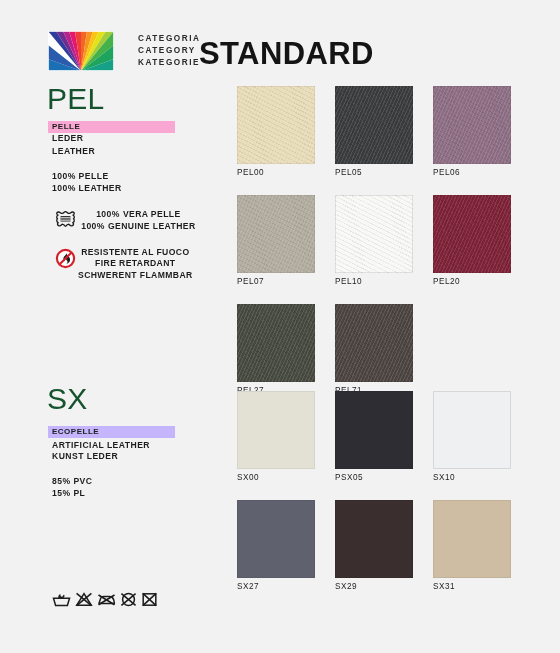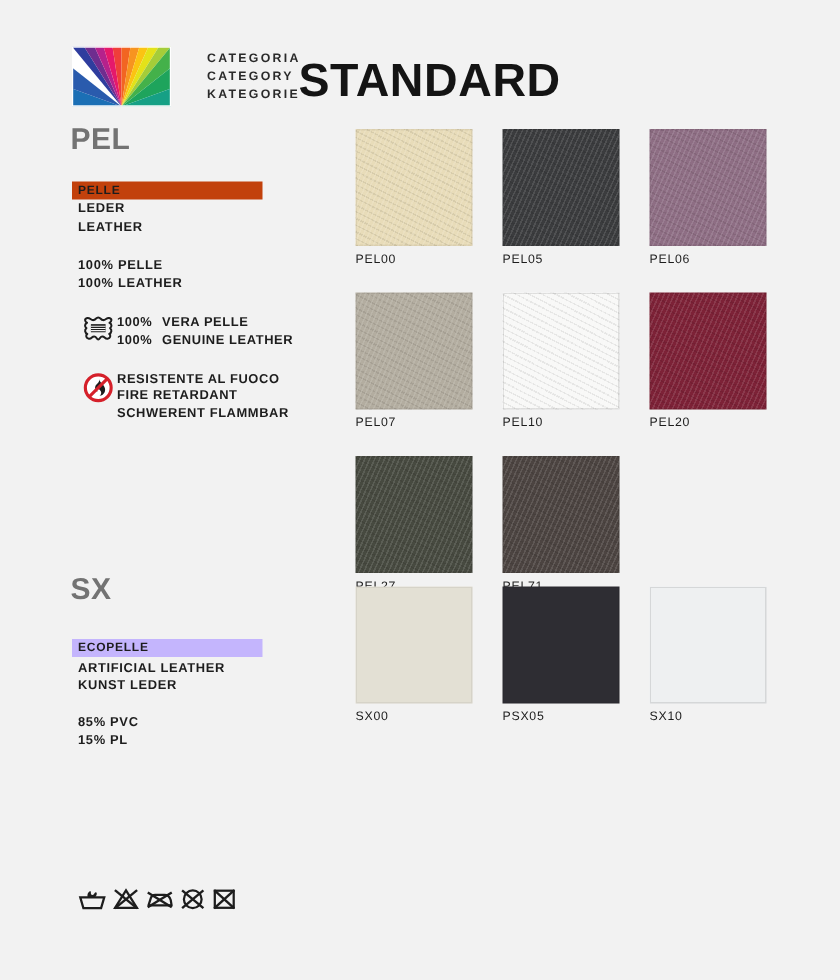--- a/index.html
+++ b/index.html
@@ -20,40 +20,40 @@
   .cat-words{margin-left:24px;display:flex;flex-direction:column;justify-content:center;}
   .cat-words span{
     font-size:8.2px;letter-spacing:1.55px;font-weight:700;line-height:12.2px;color:#2a2a2a;
   }
   .std-title{
     position:absolute;left:199px;top:34px;
     font-size:31px;font-weight:700;letter-spacing:0.4px;line-height:40px;color:#141414;
   }
 
   
-  .sec-code{position:absolute;font-size:20px;font-weight:700;letter-spacing:0.3px;color:#737373;}
+  .sec-code{position:absolute;font-size:30px;font-weight:400;letter-spacing:0.3px;color:#14532d;}
   #sec-pel-code{left:47px;top:82px;}
   #sec-sx-code{left:47px;top:382px;}
 
   
   .info{position:absolute;left:48px;}
   #info-pel{top:121px;}
   #info-sx{top:426px;}
   .namebar{
     width:127px;height:12px;background:#9b9b9b;
     display:flex;align-items:center;padding-left:4px;box-sizing:border-box;
   }
   .namebar span{font-size:8px;font-weight:700;letter-spacing:0.5px;color:#1d1d1d;line-height:8px;}
   .nm-line{font-size:8.6px;font-weight:700;letter-spacing:0.45px;color:#1d1d1d;line-height:11.4px;padding-left:4px;}
   .nm-line.first{margin-top:1.5px;}
   .comp{margin-top:14px;padding-left:4px;}
   .comp div{font-size:8.6px;font-weight:700;letter-spacing:0.45px;color:#1d1d1d;line-height:11.4px;}
 
   
-  .iconrow{display:flex;align-items:flex-start;margin-top:15px;padding-left:4px;}
+  .iconrow{display:flex;align-items:flex-start;margin-top:15px;padding-left:4px;text-align:center;}
   .iconrow .ico{width:26px;flex:0 0 26px;display:flex;justify-content:center;padding-top:1px;}
   .iconrow .txt div{font-size:8.6px;font-weight:700;letter-spacing:0.4px;color:#1d1d1d;line-height:11.4px;white-space:nowrap;}
   .pct{display:inline-block;width:30px;}
 
   
   .grid{position:absolute;left:237px;}
   #grid-pel{top:86px;}
   #grid-sx{top:391px;}
   .grid-row{display:flex;margin-bottom:17px;}
   .cell{width:78px;margin-right:20px;}
@@ -112,21 +112,21 @@
       <span>CATEGORIA</span>
       <span>CATEGORY</span>
       <span>KATEGORIE</span>
     </div>
   </div>
   <div class="std-title">STANDARD</div>
 
   <div class="sec-code" id="sec-pel-code">PEL</div>
 
   <div class="info" id="info-pel">
-    <div class="namebar" style="background-color: #c2410c;">
+    <div class="namebar" style="background-color: #f9a8d4;">
       <span>PELLE</span>
     </div>
     <div class="nm-line">LEDER</div>
     <div class="nm-line first">LEATHER</div>
 
     <div class="comp">
       <div>100% PELLE</div>
       <div>100% LEATHER</div>
     </div>
 
@@ -263,20 +263,34 @@
       <div class="cell">
         <div class="chip" style="background-color: rgb(46, 45, 51);"></div>
         <div class="chip-label">PSX05</div>
       </div>
       <div class="cell">
         <div class="chip lightedge" style="background-color: rgb(238, 240, 241);"></div>
         <div class="chip-label">SX10</div>
       </div>
     </div>
 
+    <div class="grid-row">
+      <div class="cell">
+        <div class="chip" style="background-color: rgb(95, 98, 110);"></div>
+        <div class="chip-label">SX27</div>
+      </div>
+      <div class="cell">
+        <div class="chip" style="background-color: rgb(58, 46, 47);"></div>
+        <div class="chip-label">SX29</div>
+      </div>
+      <div class="cell">
+        <div class="chip" style="background-color: rgb(207, 189, 163);"></div>
+        <div class="chip-label">SX31</div>
+      </div>
+    </div>
 
   </div>
 
   <div class="care">
     <span>
       <svg width="19" height="15" viewBox="0 0 19 15">
         <path d="M1.5 6.2 L17.5 6.2 L15.4 13.4 L3.6 13.4 Z" fill="none" stroke="#1d1d1d" stroke-width="1.5"></path>
         <path d="M6.4 6.0 C6.0 4.4 6.6 3.0 7.6 2.4 C8.2 2.0 8.7 2.3 8.6 2.9
                  C8.5 3.6 8.6 4.2 9.2 4.6 C9.9 5.0 10.6 4.4 11.1 3.4
                  C11.5 2.6 12.4 2.6 12.5 3.5 C12.6 4.4 12.2 5.3 11.4 6.0 Z" fill="#1d1d1d"></path>

